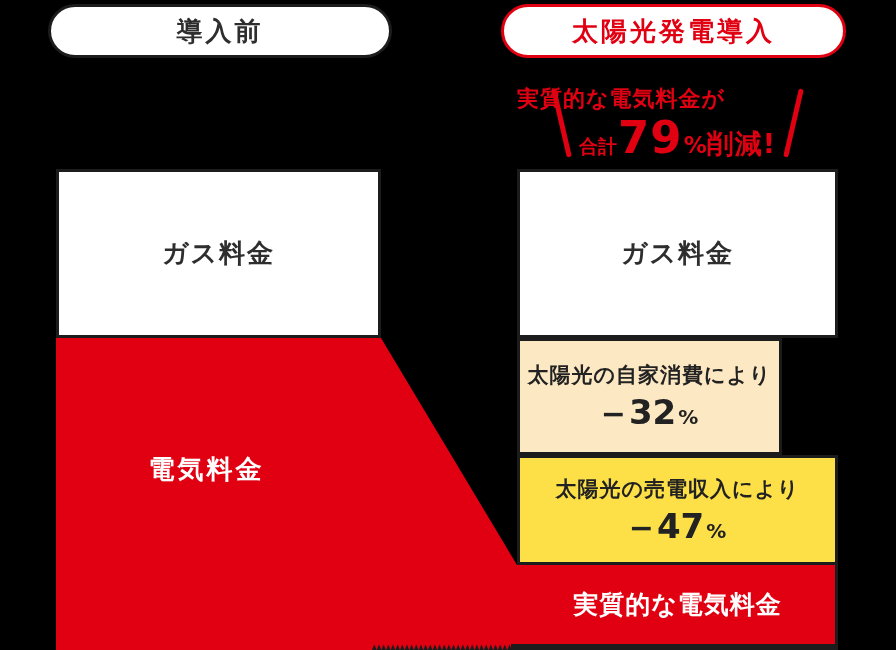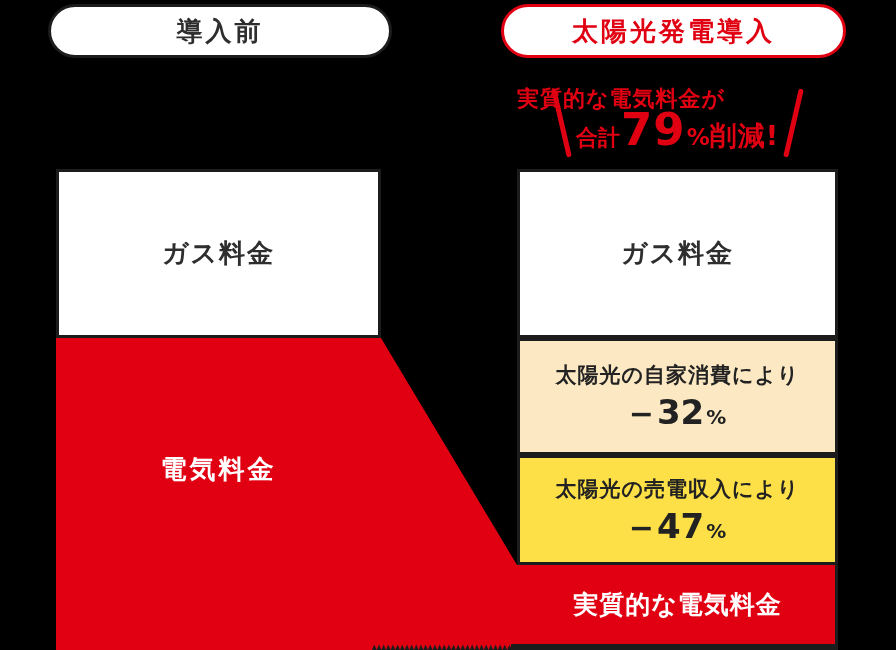--- a/index.html
+++ b/index.html
@@ -18,54 +18,54 @@
 
   
   .callout-line1 {
     position:absolute; left:517px; top:84px; width:321px; text-align:left;
     color:#e00012; font-size:22px; letter-spacing:1px; z-index:6;
   }
   .callout-line2 {
     position:absolute; left:517px; top:103px; width:321px; display:flex;
     align-items:baseline; justify-content:center; color:#e00012; z-index:6;
   }
-  .c-prefix { font-size:22px; }
-  .c-value  { font-size:45px; letter-spacing:1px; margin:0 1px; }
+  .c-prefix { font-size:19px; }
+  .c-value  { font-size:45px; letter-spacing:1px; margin:8px 1px; }
   .c-unit   { font-size:23px; }
   .c-suffix { font-size:27px; letter-spacing:1px; }
   .slash {
     position:absolute; top:88px; width:5px; height:70px; background:#e00012;
     border-radius:3px; z-index:6;
   }
   .slash-left  { left:559px; transform:rotate(-13deg); }
   .slash-right { left:791px; transform:rotate(13deg); }
 
   
   .box {
     position:absolute; box-sizing:border-box; border:3px solid #1c1c1c;
     display:flex; flex-direction:column; align-items:center; justify-content:center; z-index:2;
   }
   .box-gray   { background:#ffffff; color:#2e2e2e; }
   .gas-before { left:56px;  top:169px; width:325px; height:169px; }
   .gas-after  { left:517px; top:169px; width:321px; height:169px; }
   .box-label  { font-size:26px; letter-spacing:2px; }
 
-  .box-yellow { left:517px; top:338px; width:321px; height:117px; background:#fce8c3; color:#222; }
+  .box-yellow { left:517px; top:338px; width:265px; height:117px; background:#fce8c3; color:#222; }
   .box-orange { left:517px; top:455px; width:321px; height:110px; background:#fde047; color:#222; }
   .reduction-label { font-size:21px; letter-spacing:1px; }
   .reduction-value { display:flex; align-items:baseline; margin-top:3px; }
   .r-minus { font-size:30px; margin-right:3px; }
   .r-value { font-size:34px; }
   .r-unit  { font-size:20px; margin-left:2px; }
 
   
   .svg-layer   { position:absolute; left:0; top:0; z-index:1; }
   .svg-overlay { position:absolute; left:0; top:0; z-index:3; }
   .electric-before-label {
-    position:absolute; left:56px; top:338px; width:325px; height:263px;
+    position:absolute; left:44px; top:338px; width:325px; height:263px;
     display:flex; align-items:center; justify-content:center;
     color:#fff; font-size:26px; letter-spacing:3px; z-index:5;
   }
   .net-label {
     position:absolute; left:517px; top:565px; width:321px; height:78px;
     display:flex; align-items:center; justify-content:center;
     color:#fff; font-size:25px; letter-spacing:1px; z-index:5;
   }
 </style>
 </head>

